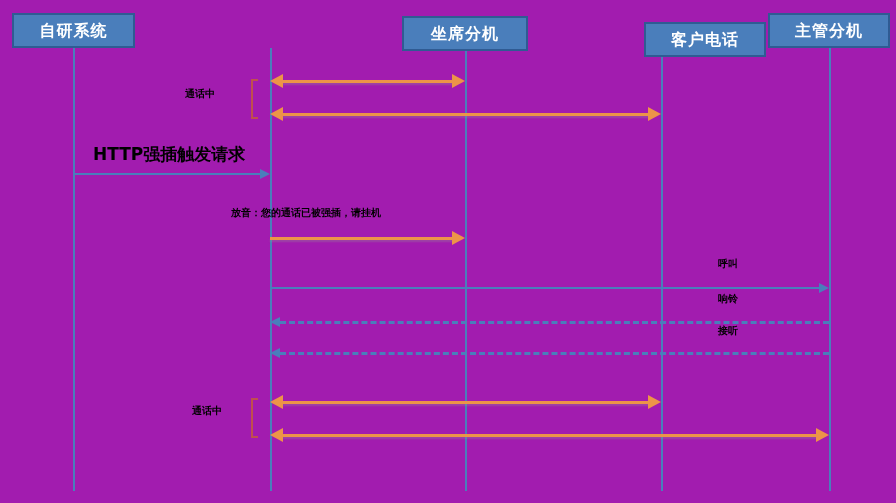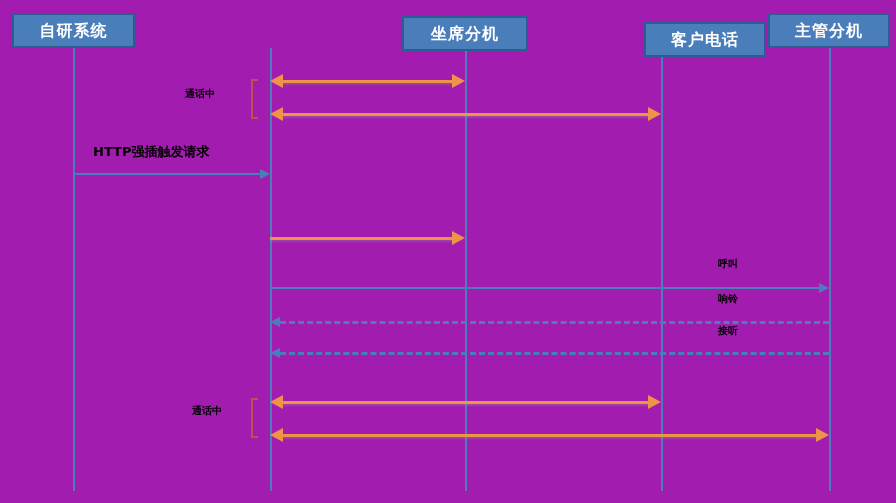--- a/index.html
+++ b/index.html
@@ -102,21 +102,21 @@
   .label {
     position: absolute;
     color: #000000;
     font-weight: bold;
     font-size: 10px;
     white-space: nowrap;
     line-height: 1.1;
     user-select: none;
   }
   .label-small {
-    font-size: 13px;
+    font-size: 17px;
   }
   
   .bracket {
     position: absolute;
     box-sizing: border-box;
     border: 2px solid #C0504D;
     border-right: none;
     width: 7px;
   }
 </style>
@@ -158,20 +158,21 @@
 
   <div class="bracket" style="left:251px; top:79px; height:40px;"></div>
   <div class="label" style="left:185px; top:88px;">通话中</div>
 
   <div class="label label-small" style="left:93px; top:145px;">HTTP强插触发请求</div>
   <div class="msg" style="left:73px; top:173px; width:197px;">
     <div class="line line-blue" style="left:0px; width:188px;"></div>
     <div class="head head-bl-r" style="left:187px;"></div>
   </div>
 
+  <div class="label" style="left:231px; top:207px;">放音：您的通话已被强插，请挂机</div>
   <div class="msg" style="left:270px; top:237px; width:195px;">
     <div class="line line-orange" style="left:0px; width:183px;"></div>
     <div class="head head-or-r" style="left:182px;"></div>
   </div>
 
   <div class="label" style="left:718px; top:258px;">呼叫</div>
   <div class="msg" style="left:270px; top:287px; width:559px;">
     <div class="line line-blue" style="left:0px; width:550px;"></div>
     <div class="head head-bl-r" style="left:549px;"></div>
   </div>

